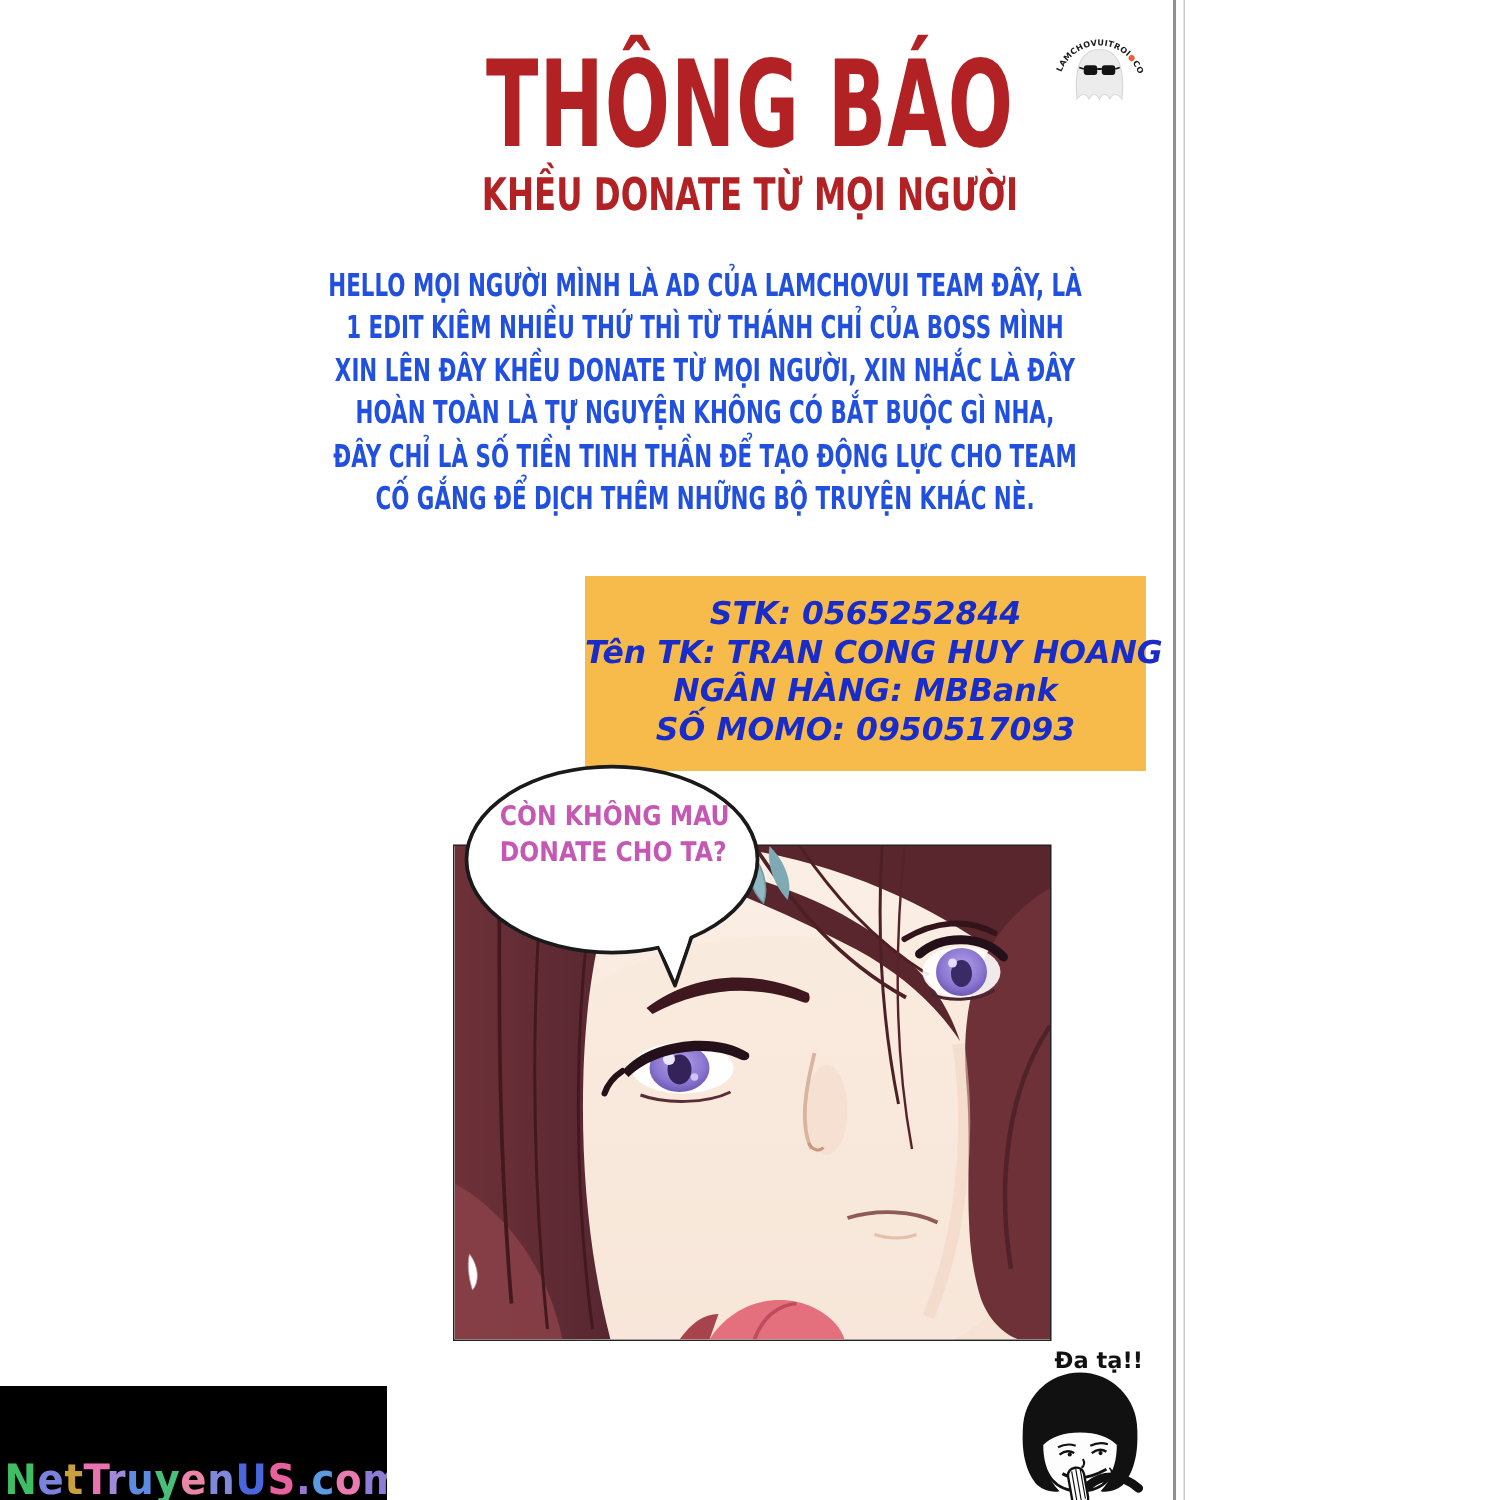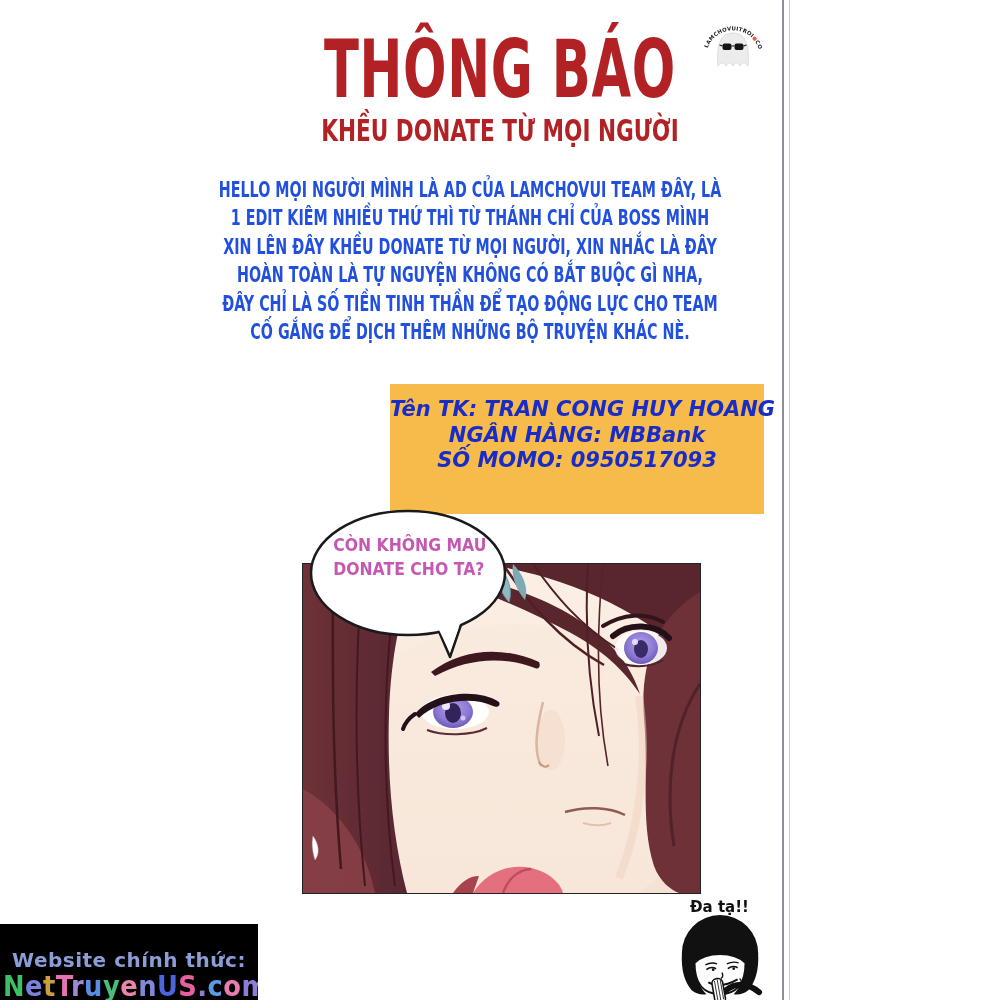--- a/index.html
+++ b/index.html
@@ -39,21 +39,21 @@
     font-size:18px;font-weight:bold;line-height:23.5px;color:#c558b2;
     transform:scaleX(0.87);transform-origin:50% 50%;}
   .bubble-text div{white-space:nowrap;}
 
   
   .panel{position:absolute;left:302px;top:563px;width:397px;height:329px;
     border:1.5px solid #232323;box-sizing:content-box;overflow:hidden;background:#faefe6;}
   .panel svg{display:block;}
 
   
-  .thanks{position:absolute;left:690px;top:898px;width:85px;text-align:left;
+  .thanks{position:absolute;left:690px;top:898px;width:85px;text-align:center;
     font-size:15px;font-weight:bold;color:#111;white-space:nowrap;}
   .meme{position:absolute;left:656px;top:914px;width:130px;height:86px;}
 
   
   .footer{position:absolute;left:0;top:924px;width:258px;height:76px;background:#000;overflow:hidden;}
   .footer-label{position:absolute;left:0;top:24px;width:258px;text-align:center;
     font-size:20px;font-weight:bold;color:#8c9ed8;letter-spacing:0.5px;white-space:nowrap;}
   .footer-site{position:absolute;left:3px;top:46px;font-size:28px;font-weight:bold;
     transform:scaleX(0.92);transform-origin:0 50%;white-space:nowrap;letter-spacing:0.5px;}
 </style>
@@ -86,20 +86,21 @@
   <div class="body-text">
     <div>HELLO MỌI NGƯỜI MÌNH LÀ AD CỦA LAMCHOVUI TEAM ĐÂY, LÀ</div>
     <div>1 EDIT KIÊM NHIỀU THỨ THÌ TỪ THÁNH CHỈ CỦA BOSS MÌNH</div>
     <div>XIN LÊN ĐÂY KHỀU DONATE TỪ MỌI NGƯỜI, XIN NHẮC LÀ ĐÂY</div>
     <div>HOÀN TOÀN LÀ TỰ NGUYỆN KHÔNG CÓ BẮT BUỘC GÌ NHA,</div>
     <div>ĐÂY CHỈ LÀ SỐ TIỀN TINH THẦN ĐỂ TẠO ĐỘNG LỰC CHO TEAM</div>
     <div>CỐ GẮNG ĐỂ DỊCH THÊM NHỮNG BỘ TRUYỆN KHÁC NÈ.</div>
   </div>
 
   <div class="bank-box">
+    <div>STK: 0565252844</div>
     <div>Tên TK: TRAN CONG HUY HOANG</div>
     <div>NGÂN HÀNG: MBBank</div>
     <div>SỐ MOMO: 0950517093</div>
   </div>
 
   <div class="panel">
     <svg width="397" height="329" viewBox="0 0 397 329">
       <defs>
         <linearGradient id="skin" x1="0" y1="0" x2="0" y2="1">
           <stop offset="0" stop-color="#fbefe5"></stop>
@@ -195,17 +196,16 @@
     <path d="M52,70 Q64,77 82,67" stroke="#111111" stroke-width="2" fill="none"></path>
     <path d="M84,66 q3,3 1,7" stroke="#111111" stroke-width="1.2" fill="none"></path>
     <path d="M104,80 C92,70 80,70 70,78" stroke="#111111" stroke-width="6" stroke-linecap="round" fill="none"></path>
     <g transform="rotate(-10 62 78)">
       <rect x="57" y="66" width="11" height="26" rx="5" fill="#ffffff" stroke="#111111" stroke-width="1.6"></rect>
       <path d="M60,68 L60,88 M63,67 L63,89 M66,68 L66,88" stroke="#111111" stroke-width="0.8"></path>
     </g>
   </svg>
 
   <div class="footer">
-    <div class="footer-label">Website chính thức:</div>
     <div class="footer-site" id="footer-site"><span style="color: rgb(63, 191, 99);">N</span><span style="color: rgb(123, 130, 220);">e</span><span style="color: rgb(201, 160, 60);">t</span><span style="color: rgb(232, 115, 176);">T</span><span style="color: rgb(160, 138, 216);">r</span><span style="color: rgb(93, 139, 226);">u</span><span style="color: rgb(73, 190, 120);">y</span><span style="color: rgb(232, 133, 168);">e</span><span style="color: rgb(128, 136, 216);">n</span><span style="color: rgb(74, 102, 220);">U</span><span style="color: rgb(232, 96, 160);">S</span><span style="color: rgb(150, 120, 208);">.</span><span style="color: rgb(91, 155, 224);">c</span><span style="color: rgb(232, 123, 176);">o</span><span style="color: rgb(143, 123, 216);">m</span></div>
   </div>
 
 </div>
 
 </body></html>

